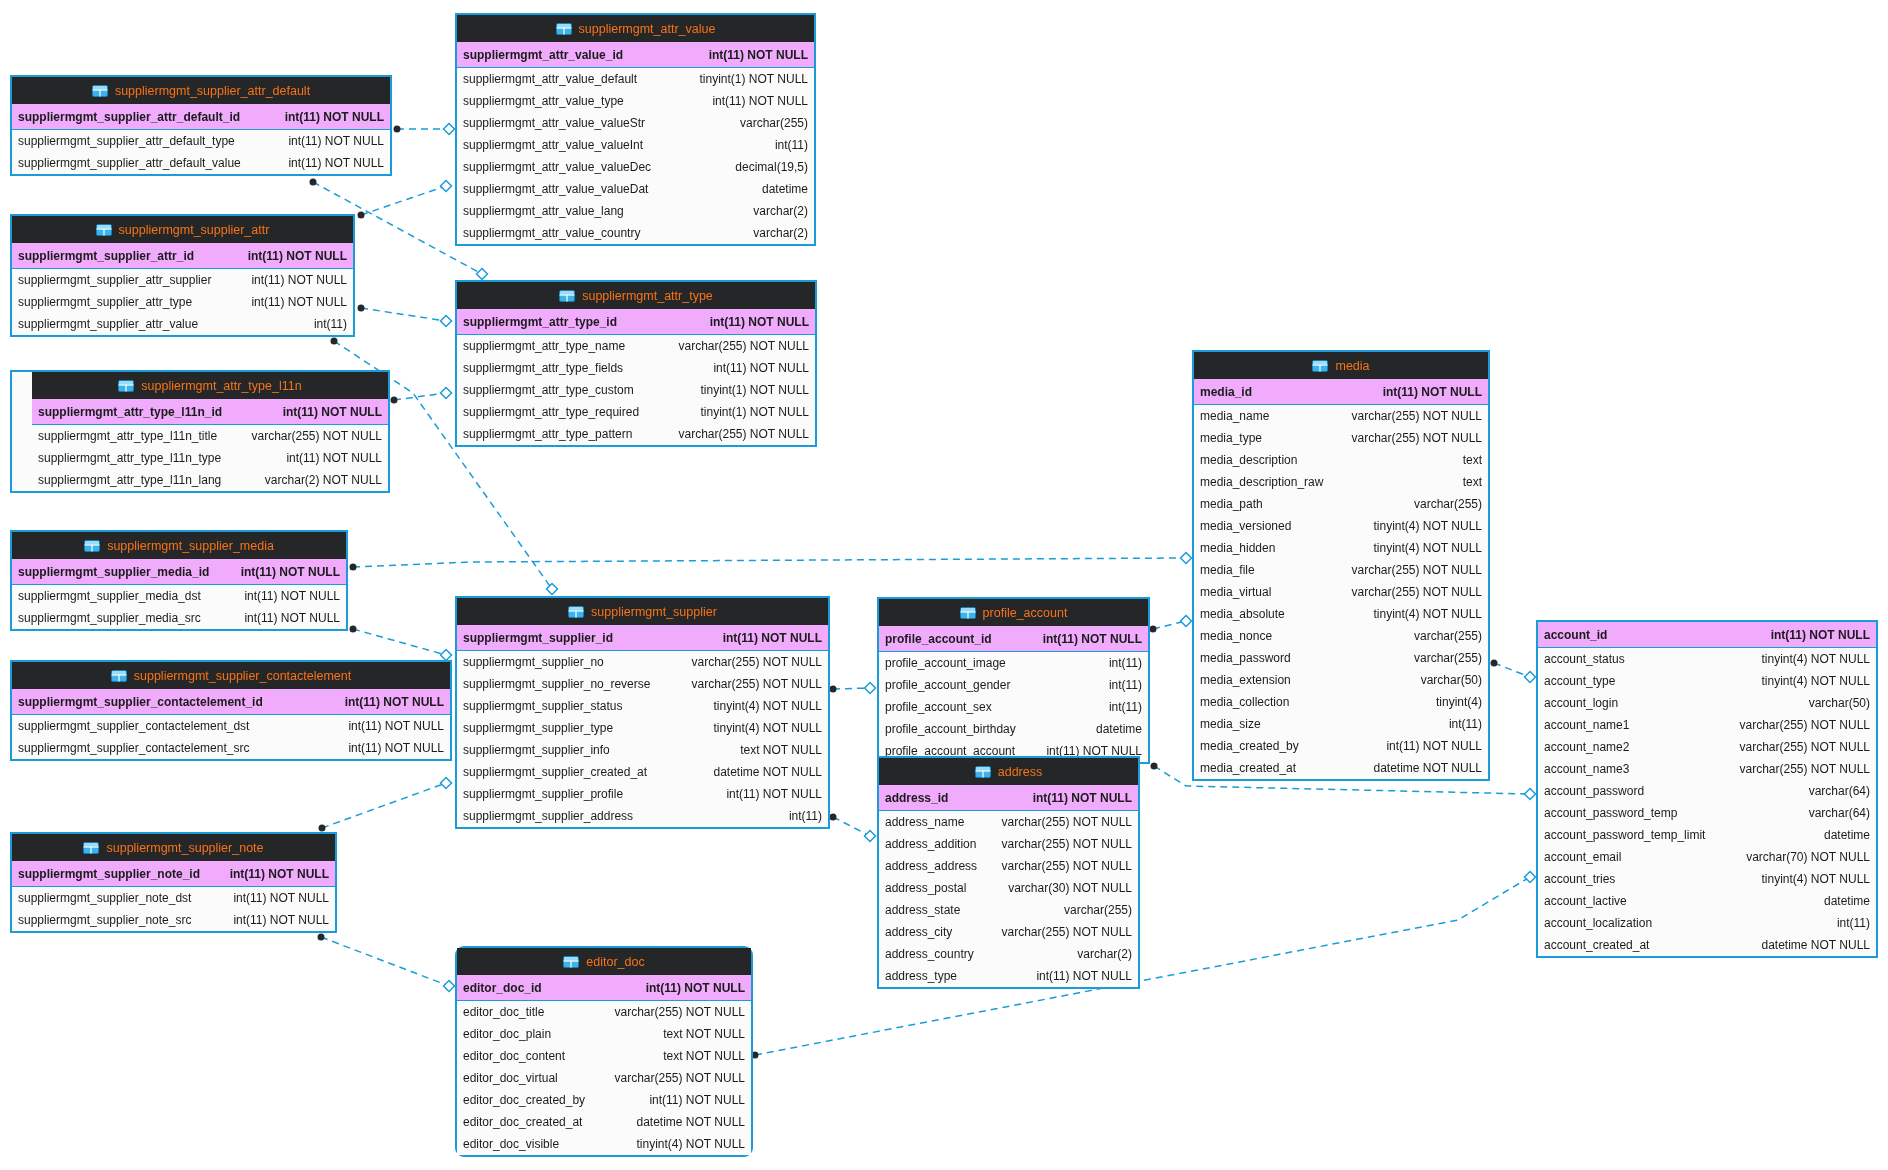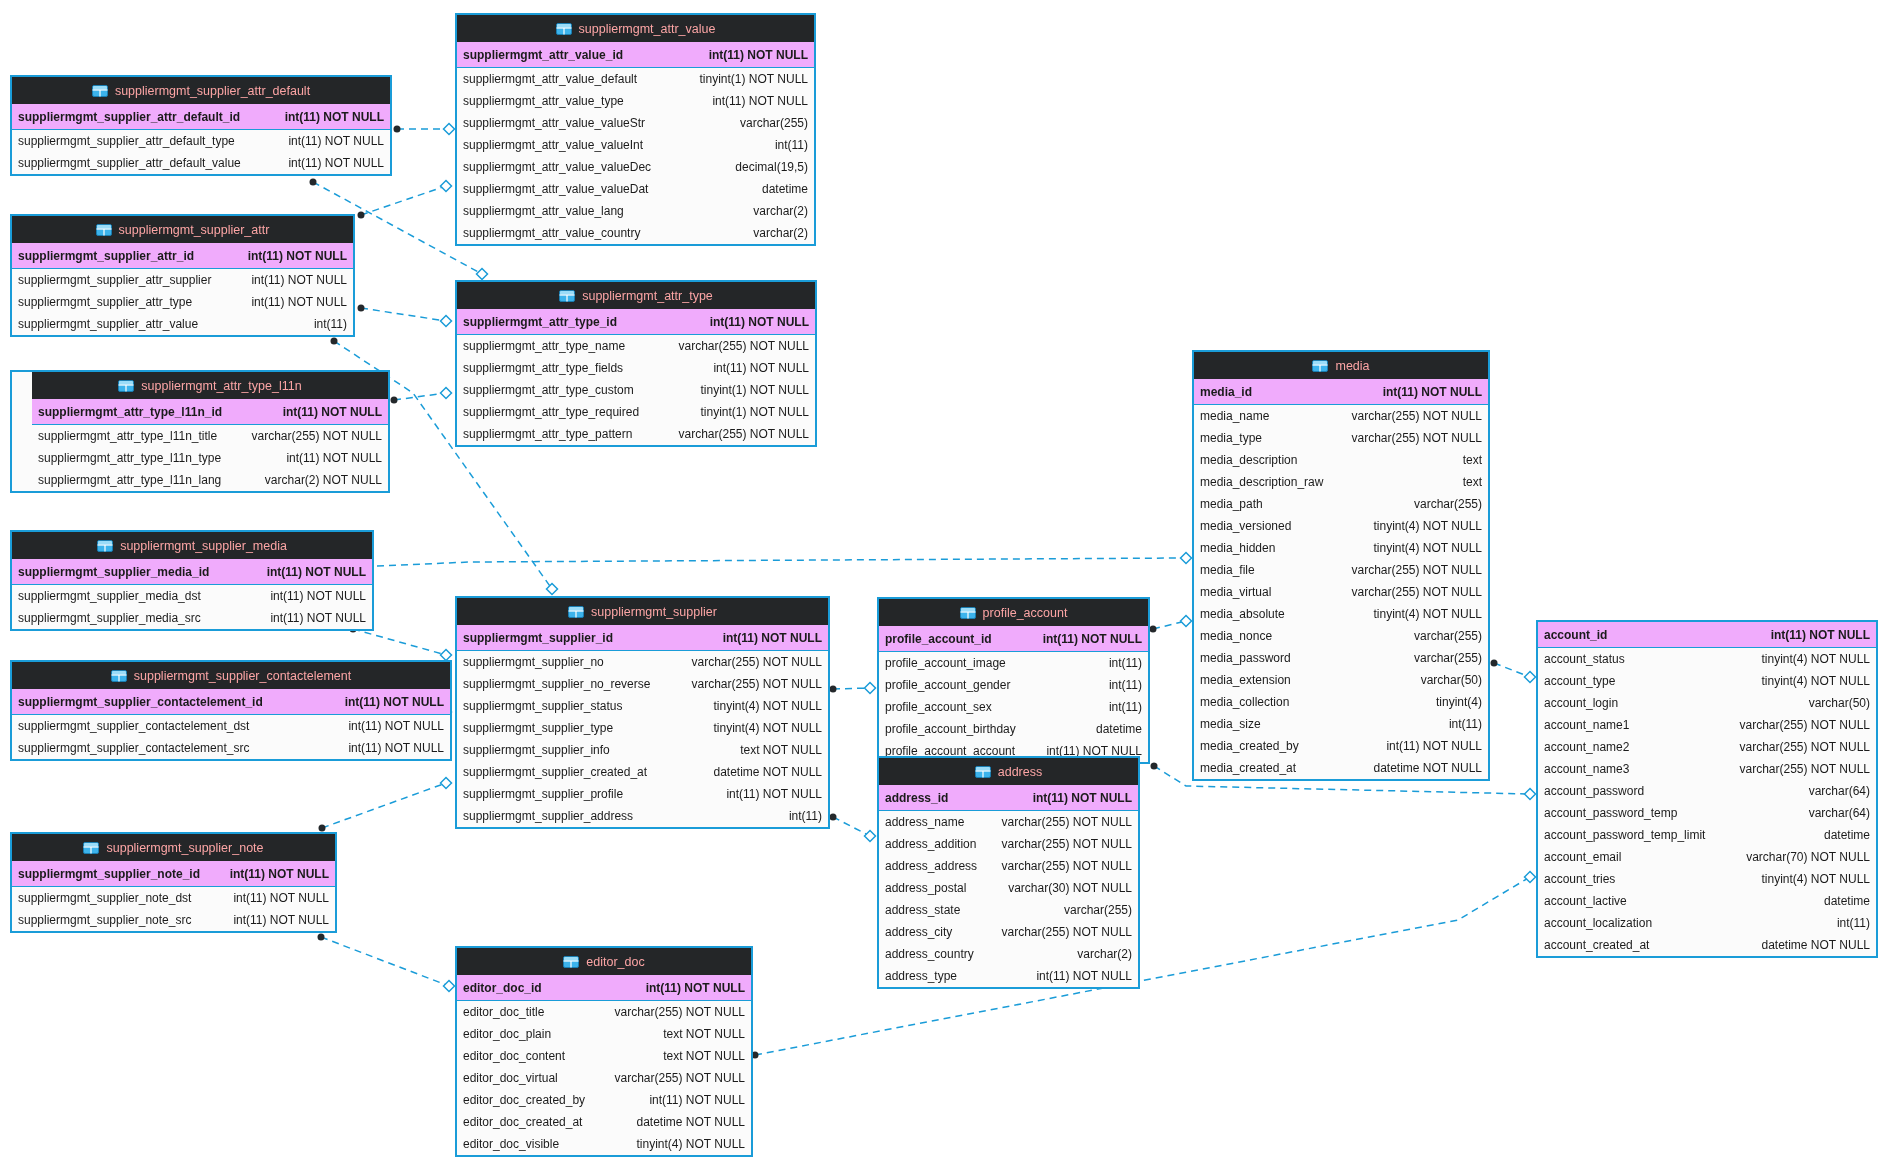--- a/index.html
+++ b/index.html
@@ -8,21 +8,21 @@
     font-family:"Liberation Sans",sans-serif;
   }
   #edges{position:absolute;left:0;top:0;z-index:1;}
   #edges path{pointer-events:stroke;}
   .tbl{
     position:absolute;z-index:2;box-sizing:border-box;
     background:#fbfbfb;border:2px solid #1a9cd8;
     font-size:12px;color:#1b1b1b;cursor:default;
   }
   .tbl-hdr{
-    height:27px;box-sizing:border-box;background:#242628;color:#fca5a5;
+    height:27px;box-sizing:border-box;background:#242628;color:#f97316;
     display:flex;align-items:center;justify-content:center;gap:7px;
     font-size:12.5px;white-space:nowrap;overflow:hidden;
   }
   .tbl-pk{
     height:26px;box-sizing:border-box;background:#f0abfc;
     border-bottom:1px solid #1a9cd8;font-weight:bold;
   }
   .tbl-row{height:22px;box-sizing:border-box;background:#fbfbfb;}
   .tbl-pk,.tbl-row{
     display:flex;align-items:center;justify-content:space-between;
@@ -193,21 +193,21 @@
       </div>
       <div class="tbl-row">
         <span class="col-name">suppliermgmt_attr_type_l11n_type</span>
         <span class="col-type">int(11) NOT NULL</span>
       </div>
       <div class="tbl-row">
         <span class="col-name">suppliermgmt_attr_type_l11n_lang</span>
         <span class="col-type">varchar(2) NOT NULL</span>
       </div>
     </div>
-    <div class="tbl" style="left: 10px; top: 530px; width: 364px;">
+    <div class="tbl" style="left: 10px; top: 530px; width: 338px;">
       <div class="tbl-hdr">
         <svg class="tbl-icon" width="16" height="12" viewBox="0 0 16 12">
           <rect x="0.5" y="0.5" width="15" height="11" rx="1.5" fill="#3cb3ec" stroke="#1a7db0"></rect>
           <rect x="1" y="1" width="14" height="3.5" rx="1" fill="#9adcf8"></rect>
           <line x1="0.5" y1="5" x2="15.5" y2="5" stroke="#ffffff" stroke-width="1.2"></line>
           <line x1="8" y1="5" x2="8" y2="11.5" stroke="#ffffff" stroke-width="1.2"></line>
         </svg>
         <span>suppliermgmt_supplier_media</span>
       </div>
       <div class="tbl-pk">
@@ -391,21 +391,21 @@
       </div>
       <div class="tbl-row">
         <span class="col-name">suppliermgmt_supplier_profile</span>
         <span class="col-type">int(11) NOT NULL</span>
       </div>
       <div class="tbl-row">
         <span class="col-name">suppliermgmt_supplier_address</span>
         <span class="col-type">int(11)</span>
       </div>
     </div>
-    <div class="tbl" style="left: 455px; top: 946px; width: 298px;">
+    <div class="tbl" style="left: 455px; top: 946px; width: 298px; border-radius: 9px;">
       <div class="tbl-hdr">
         <svg class="tbl-icon" width="16" height="12" viewBox="0 0 16 12">
           <rect x="0.5" y="0.5" width="15" height="11" rx="1.5" fill="#3cb3ec" stroke="#1a7db0"></rect>
           <rect x="1" y="1" width="14" height="3.5" rx="1" fill="#9adcf8"></rect>
           <line x1="0.5" y1="5" x2="15.5" y2="5" stroke="#ffffff" stroke-width="1.2"></line>
           <line x1="8" y1="5" x2="8" y2="11.5" stroke="#ffffff" stroke-width="1.2"></line>
         </svg>
         <span>editor_doc</span>
       </div>
       <div class="tbl-pk">

